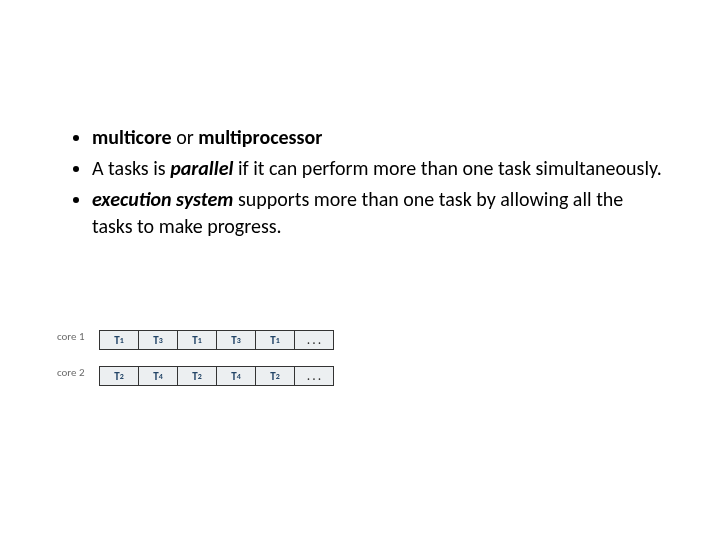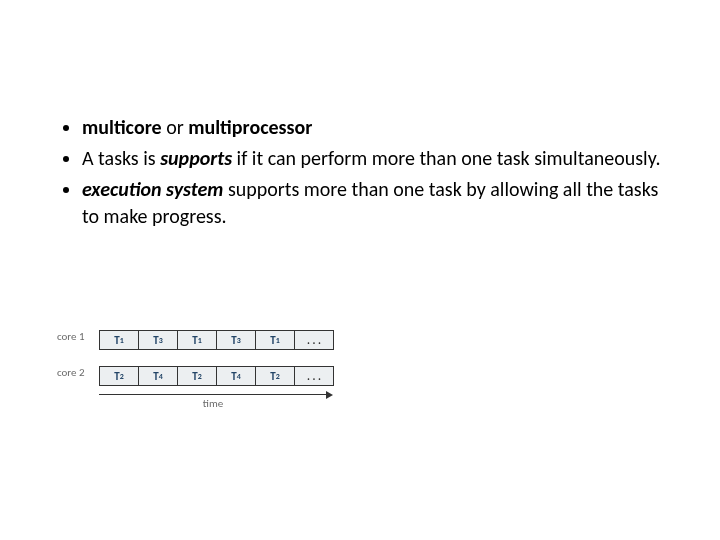--- a/index.html
+++ b/index.html
@@ -13,21 +13,21 @@
     color: #000;
   }
   .slide {
     position: relative;
     width: 720px;
     height: 540px;
     box-sizing: border-box;
     padding: 110px 40px 0 50px;
   }
   ul.bullets {
-    margin: 4px;
+    margin: 14px;
     padding-left: 28px;
   }
   ul.bullets li {
     line-height: 1.35;
     margin-bottom: 4px;
   }
   .bold { font-weight: 700; }
   .bolditalic { font-weight: 700; font-style: italic; }
 
   .figure {
@@ -104,21 +104,21 @@
 </head>
 <body>
 
 <div class="slide">
 
   <ul class="bullets">
     <li>
       <span class="bold">multicore</span><span> or </span><span class="bold">multiprocessor</span>
     </li>
     <li>
-      <span>A tasks is </span><span class="bolditalic">supports</span><span> if it can perform more than one task simultaneously.</span>
+      <span>A tasks is </span><span class="bolditalic">parallel</span><span> if it can perform more than one task simultaneously.</span>
     </li>
     <li>
       <span class="bolditalic">execution system</span><span> supports more than one task by allowing all the tasks to make progress.</span>
     </li>
   </ul>
 
   <div class="figure">
 
     <div class="core-row">
       <div class="core-label">core 1</div>
@@ -137,23 +137,17 @@
       <div class="timeline">
         <div class="cell">T<sub>2</sub></div>
         <div class="cell">T<sub>4</sub></div>
         <div class="cell">T<sub>2</sub></div>
         <div class="cell">T<sub>4</sub></div>
         <div class="cell">T<sub>2</sub></div>
         <div class="cell">. . .</div>
       </div>
     </div>
 
-    <div class="axis-wrap">
-      <div class="axis-line">
-        <div class="axis-arrow"></div>
-      </div>
-      <div class="axis-label">time</div>
-    </div>
 
 
   </div>
 
 </div>
 
 </body></html>

